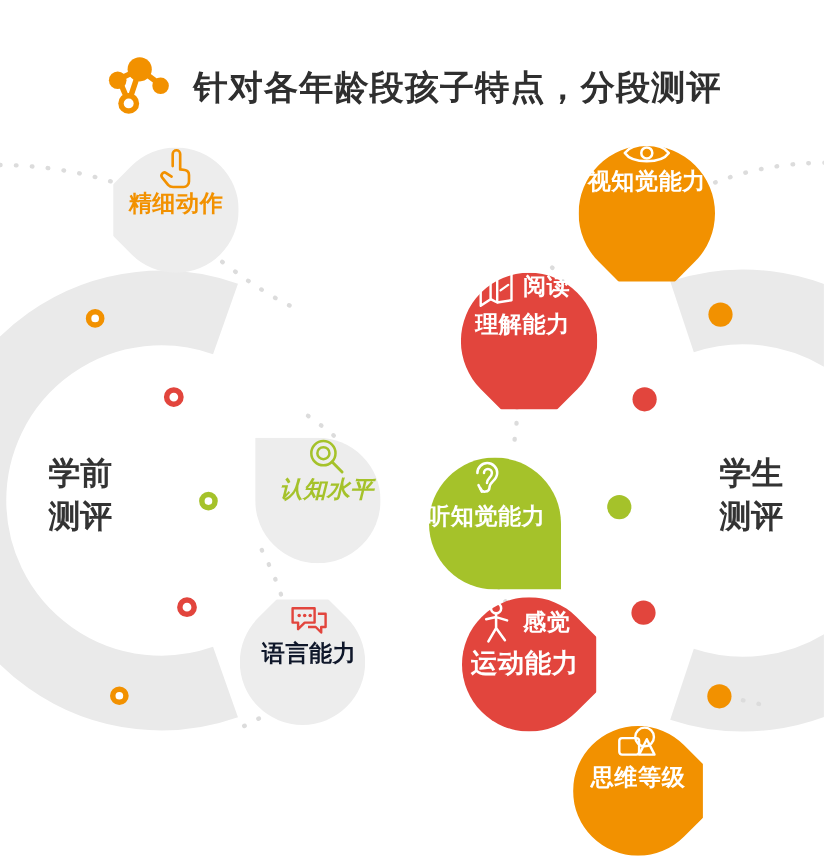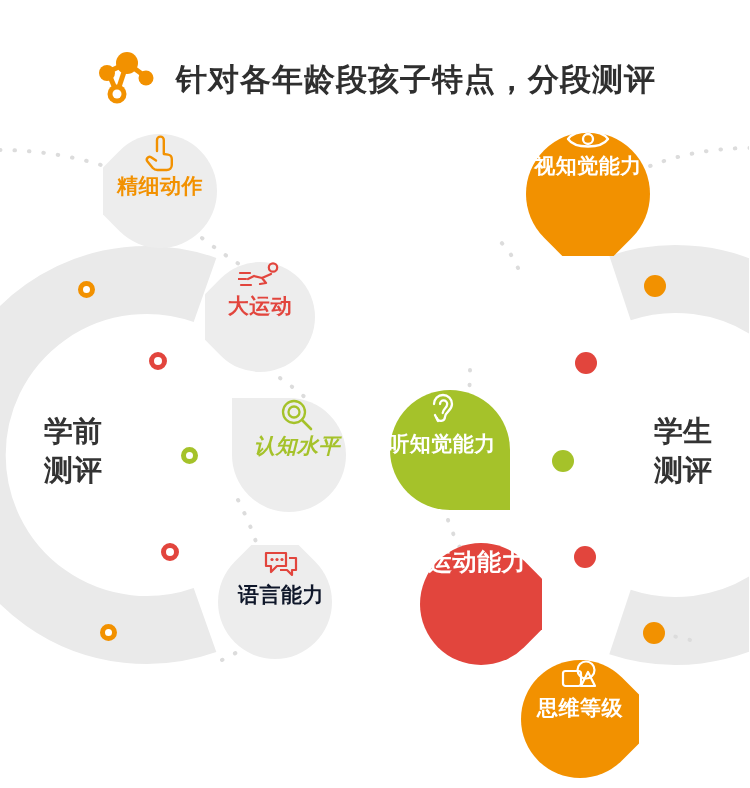--- a/index.html
+++ b/index.html
@@ -163,33 +163,20 @@
       <path d="M 57,0 A 57,57 0 0 1 114,57 L 114,114 L 57,114 A 57,57 0 0 1 0,57 A 57,57 0 0 1 57,0 Z" transform="rotate(135 57 57)" fill="#EDEDED"></path>
     </svg>
     <div class="pin-content">
       <svg class="pin-icon" width="36" height="38" viewBox="0 0 36 38">
         <path d="M15,17 L15,6 a3.4,3.4 0 0 1 6.8,0 L21.8,20 l4.2,0.6 a4.5,4.5 0 0 1 3.8,4.4 L29.8,31 a5,5 0 0 1 -5,5 l-9.4,0 a6.2,6.2 0 0 1 -4.6,-2 L5.5,27.5 a2.8,2.8 0 0 1 3.6,-4.2 L14,26.5" fill="none" stroke="#F29100" stroke-width="2.4" stroke-linecap="round" stroke-linejoin="round"></path>
       </svg>
       <div class="pin-label" style="font-size:21px; color:#F29100;">精细动作</div>
     </div>
   </div>
 
-  <div class="pin" style="left:205px; top:262px; width:110px; height:110px;">
-    <svg class="pin-shape" viewBox="0 0 110 110">
-      <path d="M 55,0 A 55,55 0 0 1 110,55 L 110,110 L 55,110 A 55,55 0 0 1 0,55 A 55,55 0 0 1 55,0 Z" transform="rotate(135 55 55)" fill="#EDEDED"></path>
-    </svg>
-    <div class="pin-content">
-      <svg class="pin-icon" width="44" height="30" viewBox="0 0 44 30">
-        <circle cx="35" cy="5.5" r="4.2" fill="none" stroke="#E2453D" stroke-width="2.2"></circle>
-        <path d="M33,12 L24,16 L16,14 M24,16 L28,21 L22,22 M16,14 L10,17" fill="none" stroke="#E2453D" stroke-width="2.2" stroke-linecap="round" stroke-linejoin="round"></path>
-        <path d="M2,11 L12,11 M0,17 L8,17 M3,23 L13,23" fill="none" stroke="#E2453D" stroke-width="2.2" stroke-linecap="round"></path>
-      </svg>
-      <div class="pin-label" style="font-size:21px; color:#E2453D;">大运动</div>
-    </div>
-  </div>
 
   <div class="pin" style="left:232px; top:398px; width:114px; height:114px;font-style:italic;">
     <svg class="pin-shape" viewBox="0 0 114 114">
       <path d="M 57,0 A 57,57 0 0 1 114,57 L 114,114 L 57,114 A 57,57 0 0 1 0,57 A 57,57 0 0 1 57,0 Z" transform="rotate(180 57 57)" fill="#EDEDED"></path>
     </svg>
     <div class="pin-content" style="transform:translateX(8px);">
       <svg class="pin-icon" width="34" height="34" viewBox="0 0 34 34">
         <circle cx="14" cy="14" r="11" fill="none" stroke="#A5C22A" stroke-width="2.3"></circle>
         <circle cx="14" cy="14" r="5.5" fill="none" stroke="#A5C22A" stroke-width="2.3"></circle>
         <line x1="22" y1="22" x2="31" y2="31" stroke="#A5C22A" stroke-width="2.6" stroke-linecap="round"></line>
@@ -221,40 +208,64 @@
     </svg>
     <div class="pin-content" style="transform:translateY(-6px);">
       <svg class="pin-icon" width="46" height="26" viewBox="0 0 46 26">
         <path d="M3,13 C10,3 36,3 43,13 C36,23 10,23 3,13 Z" fill="none" stroke="#FFFFFF" stroke-width="2.3" stroke-linejoin="round"></path>
         <circle cx="23" cy="13" r="5" fill="none" stroke="#FFFFFF" stroke-width="2.3"></circle>
       </svg>
       <div class="pin-label" style="font-size:21px; color:#FFFFFF;">视知觉能力</div>
     </div>
   </div>
 
-
-  <div class="pin" style="left:390px; top:390px; width:120px; height:120px;">
+  <div class="pin" style="left:419px; top:248px; width:124px; height:124px;">
+    <svg class="pin-shape" viewBox="0 0 124 124">
+      <path d="M 62,0 A 62,62 0 0 1 124,62 L 124,124 L 62,124 A 62,62 0 0 1 0,62 A 62,62 0 0 1 62,0 Z" transform="rotate(45 62 62)" fill="#E2453D"></path>
+    </svg>
+    <div class="pin-content" style="transform:translate(-6px,-6px);">
+      <div style="display:flex; align-items:center; gap:8px;">
+        <svg class="pin-icon" width="36" height="38" viewBox="0 0 36 38">
+          <path d="M5,10 L14,4 L14,30 L5,36 Z" fill="none" stroke="#FFFFFF" stroke-width="2.2" stroke-linejoin="round"></path>
+          <path d="M14,4 L20,7 L20,33 L14,30" fill="none" stroke="#FFFFFF" stroke-width="2.2" stroke-linejoin="round"></path>
+          <path d="M20,9 L29,3 L33,6 L33,31 L20,33" fill="none" stroke="#FFFFFF" stroke-width="2.2" stroke-linejoin="round"></path>
+          <path d="M23,22 L30,17" fill="none" stroke="#FFFFFF" stroke-width="2" stroke-linecap="round"></path>
+        </svg>
+        <span class="pin-label" style="font-size:21px; color:#FFFFFF;">阅读</span>
+      </div>
+      <div class="pin-label" style="font-size:21px; color:#FFFFFF; margin-top:2px;">理解能力</div>
+    </div>
+  </div>
+
+  <div class="pin" style="left:390px; top:416px; width:120px; height:120px;">
     <svg class="pin-shape" viewBox="0 0 120 120">
       <path d="M 60,0 A 60,60 0 0 1 120,60 L 120,120 L 60,120 A 60,60 0 0 1 0,60 A 60,60 0 0 1 60,0 Z" transform="rotate(0 60 60)" fill="#A5C22A"></path>
     </svg>
     <div class="pin-content" style="transform:translateX(-8px);">
       <svg class="pin-icon" width="32" height="40" viewBox="0 0 32 40">
         <path d="M8,14 a9,9 0 0 1 18,0 c0,7 -7,8 -7,13 a4.2,4.2 0 0 1 -8.2,1" fill="none" stroke="#FFFFFF" stroke-width="2.3" stroke-linecap="round"></path>
         <path d="M14,14 a3.6,3.6 0 0 1 7.2,0 c0,4 -4.5,5 -4.5,9" fill="none" stroke="#FFFFFF" stroke-width="2.3" stroke-linecap="round"></path>
         <path d="M9,25 L12,31" fill="none" stroke="#FFFFFF" stroke-width="2.3" stroke-linecap="round"></path>
       </svg>
       <div class="pin-label" style="font-size:21px; color:#FFFFFF;">听知觉能力</div>
     </div>
   </div>
 
   <div class="pin" style="left:420px; top:543px; width:122px; height:122px;">
     <svg class="pin-shape" viewBox="0 0 122 122">
       <path d="M 61,0 A 61,61 0 0 1 122,61 L 122,122 L 61,122 A 61,61 0 0 1 0,61 A 61,61 0 0 1 61,0 Z" transform="rotate(-45 61 61)" fill="#E2453D"></path>
     </svg>
     <div class="pin-content" style="transform:translate(-4px,4px);">
+      <div style="display:flex; align-items:center; gap:8px;">
+        <svg class="pin-icon" width="32" height="40" viewBox="0 0 32 40">
+          <circle cx="15" cy="6" r="4.6" fill="none" stroke="#FFFFFF" stroke-width="2.3"></circle>
+          <path d="M15,11 L15,24 M15,24 L8,36 M15,24 L23,35 M6,16 L15,14 L25,17" fill="none" stroke="#FFFFFF" stroke-width="2.3" stroke-linecap="round" stroke-linejoin="round"></path>
+        </svg>
+        <span class="pin-label" style="font-size:21px; color:#FFFFFF;">感觉</span>
+      </div>
       <div class="pin-label" style="font-size:24px; color:#FFFFFF; margin-top:2px;">运动能力</div>
     </div>
   </div>
 
   <div class="pin" style="left:521px; top:660px; width:118px; height:118px;">
     <svg class="pin-shape" viewBox="0 0 118 118">
       <path d="M 59,0 A 59,59 0 0 1 118,59 L 118,118 L 59,118 A 59,59 0 0 1 0,59 A 59,59 0 0 1 59,0 Z" transform="rotate(-45 59 59)" fill="#F29100"></path>
     </svg>
     <div class="pin-content" style="transform:translateY(-2px);">
       <svg class="pin-icon" width="40" height="36" viewBox="0 0 40 36">

